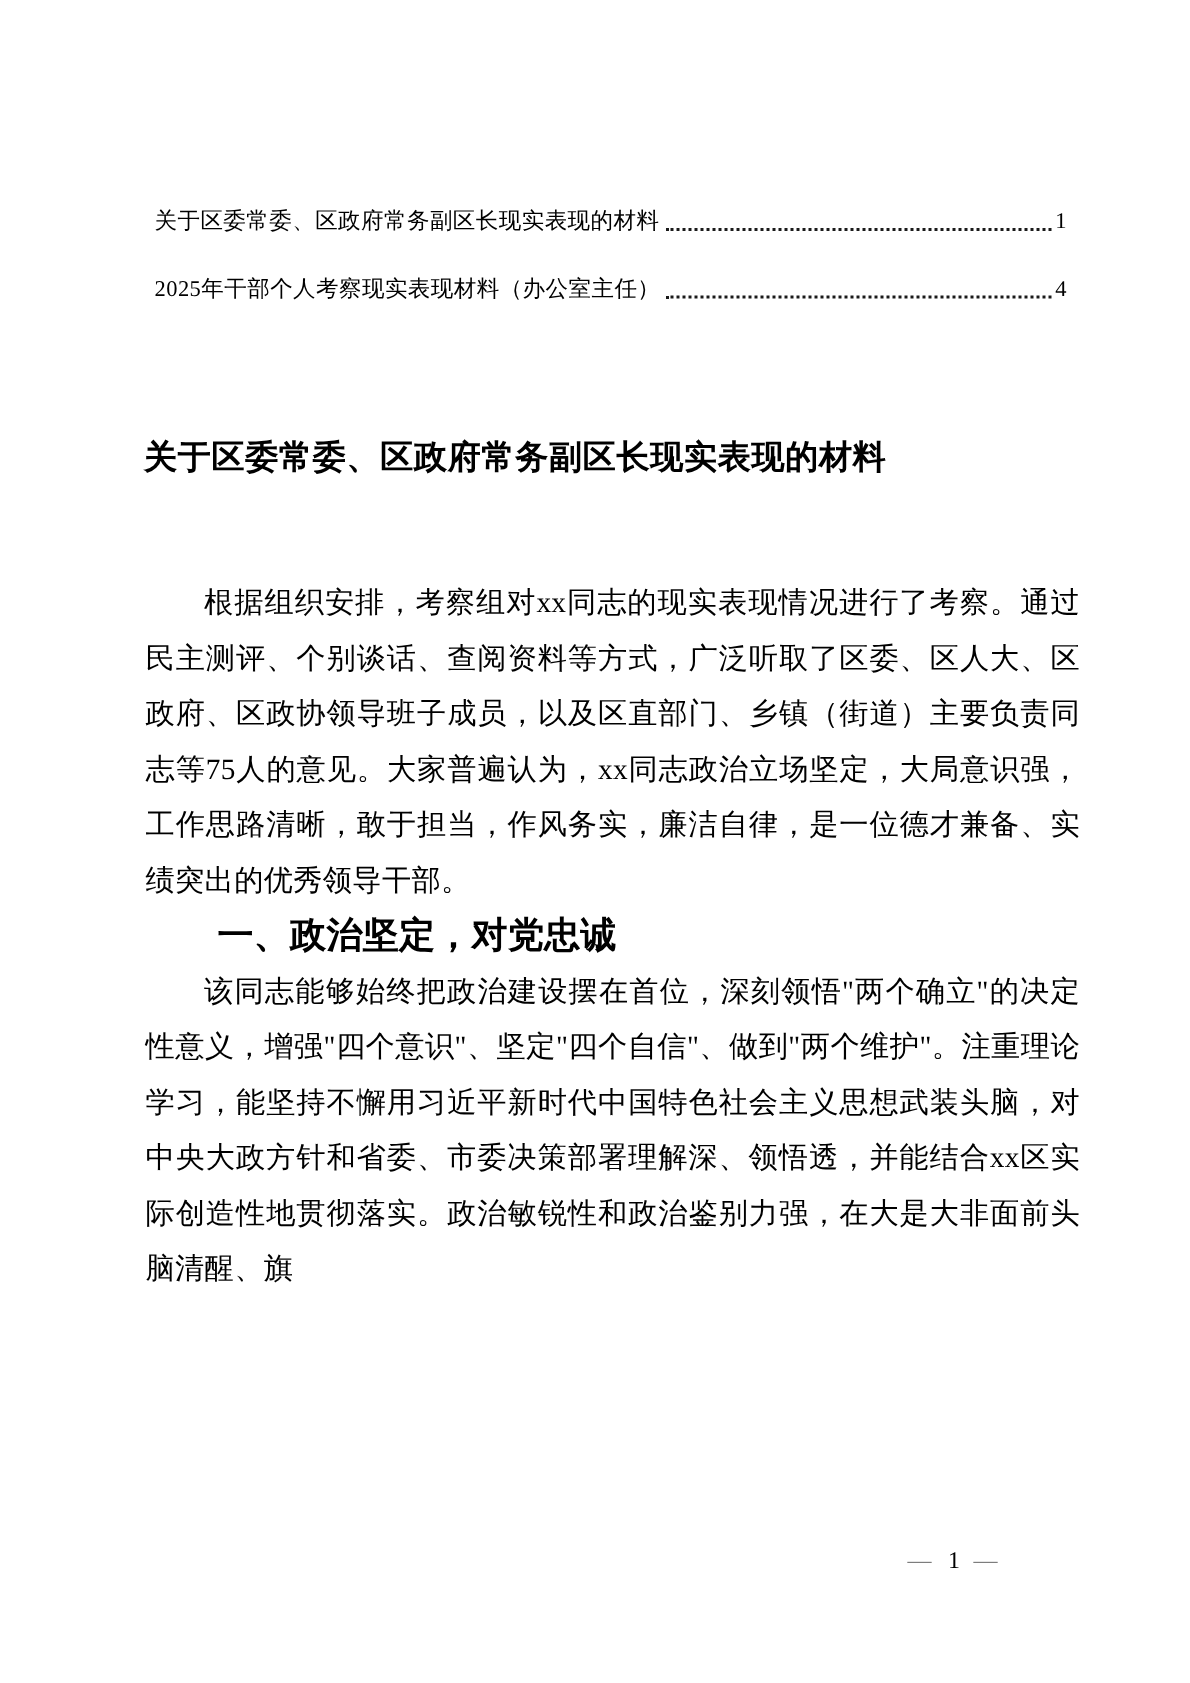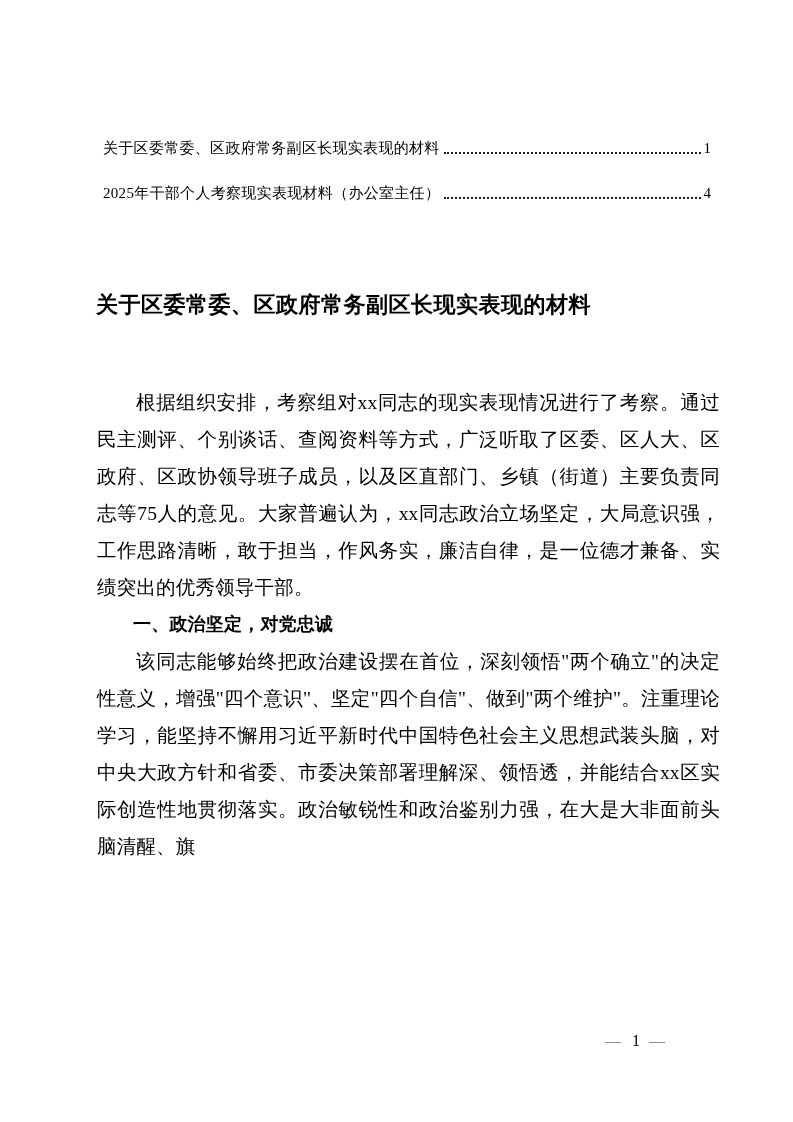--- a/index.html
+++ b/index.html
@@ -72,21 +72,21 @@
     text-align: justify;
     letter-spacing: 0.2px;
   }
   .doc-body p {
     margin: 0;
     text-indent: 2em;
   }
   .doc-body h2.section-heading {
     margin: 0;
     text-indent: 2em;
-    font-size: 18px;
+    font-size: 24px;
     line-height: 37px;
     font-weight: 700;
     font-family: Liberation Serif, serif;
     letter-spacing: 0.2px;
   }
 
   
   .page-footer {
     position: absolute;
     top: 1031px;

